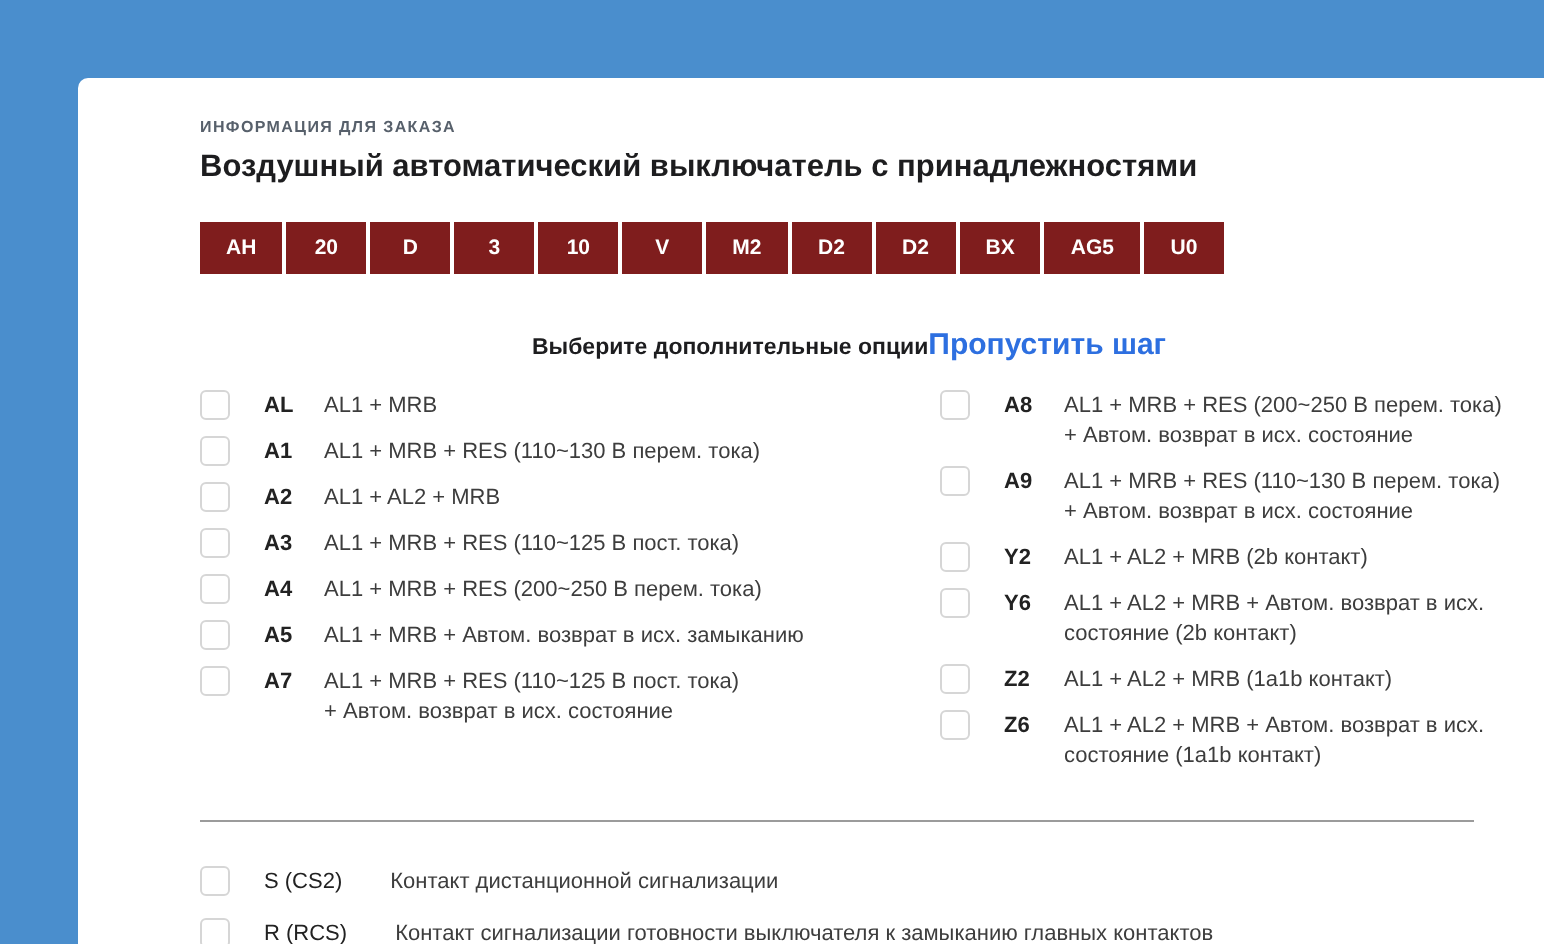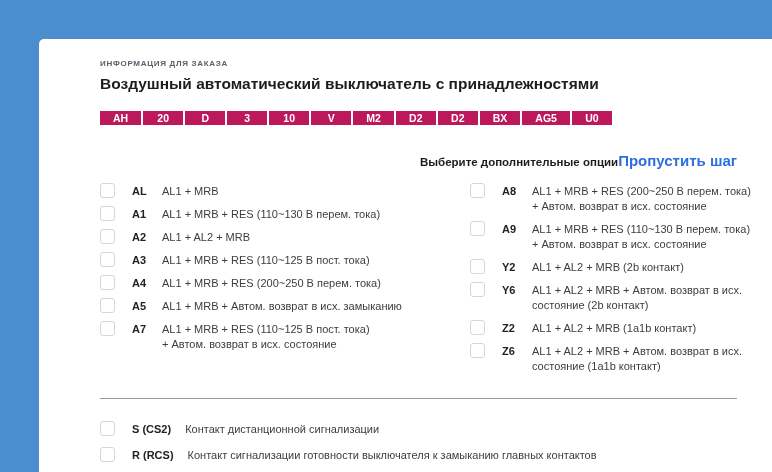--- a/index.html
+++ b/index.html
@@ -14,26 +14,26 @@
     padding:20px 35px 0 61px;box-sizing:border-box;
   }
   .eyebrow{
     font-size:8px;font-weight:bold;color:#57606B;letter-spacing:0.7px;
   }
   .title{
     margin-top:7px;font-size:15.5px;font-weight:bold;color:#1D1D1F;
   }
   .tokens{margin-top:18px;display:flex;gap:2px;}
   .token{
-    background:#be185d;color:#ffffff;font-size:10.5px;font-weight:bold;
-    height:14px;min-width:14px;padding:0 13px;
+    background:#7f1d1d;color:#ffffff;font-size:10.5px;font-weight:bold;
+    height:26px;min-width:14px;padding:0 13px;
     display:flex;align-items:center;justify-content:center;
   }
   .options-header{
-    margin-top:27px;display:flex;justify-content:flex-end;align-items:baseline;margin-left:12px;
+    margin-top:27px;display:flex;justify-content:center;align-items:baseline;margin-left:12px;
   }
   .options-heading{font-size:11.5px;font-weight:bold;color:#1D1D1F;}
   .skip-link{font-size:15px;font-weight:bold;color:#2D6FE0;text-decoration:none;cursor:pointer;}
   .options-grid{margin-top:14px;display:flex;}
   .col-left{width:370px;flex:none;}
   .col-right{flex:1;}
   .option-row{display:flex;align-items:flex-start;margin-bottom:7px;}
   .checkbox{
     width:15px;height:15px;box-sizing:border-box;flex:none;
     border:1px solid #D6D6D6;border-radius:3px;background:#fff;cursor:pointer;
@@ -41,22 +41,22 @@
   .code{
     width:30px;flex:none;margin-left:17px;padding-top:1px;
     font-size:11px;font-weight:bold;color:#222222;line-height:15px;
   }
   .desc{font-size:11px;color:#3D3D3D;line-height:15px;padding-top:1px;}
   .desc .line{white-space:nowrap;}
   .divider{border:none;border-top:1.5px solid #9B9B9B;margin:17px 0 0 0;}
   .signal-group{margin-top:22px;}
   .signal-row{display:flex;align-items:flex-start;margin-bottom:10px;}
   .code2{
-    flex:none;margin:0 14px 0 17px;padding-top:1px;
-    font-size:11px;font-weight:bold;color:#222222;line-height:15px;
+    flex:none;margin:0 24px 0 17px;padding-top:1px;
+    font-size:11px;font-weight:normal;color:#222222;line-height:15px;
   }
 </style>
 </head>
 <body>
 
 <div class="card">
 
   <div class="eyebrow">ИНФОРМАЦИЯ ДЛЯ ЗАКАЗА</div>
   <div class="title">Воздушный автоматический выключатель с принадлежностями</div>
 

